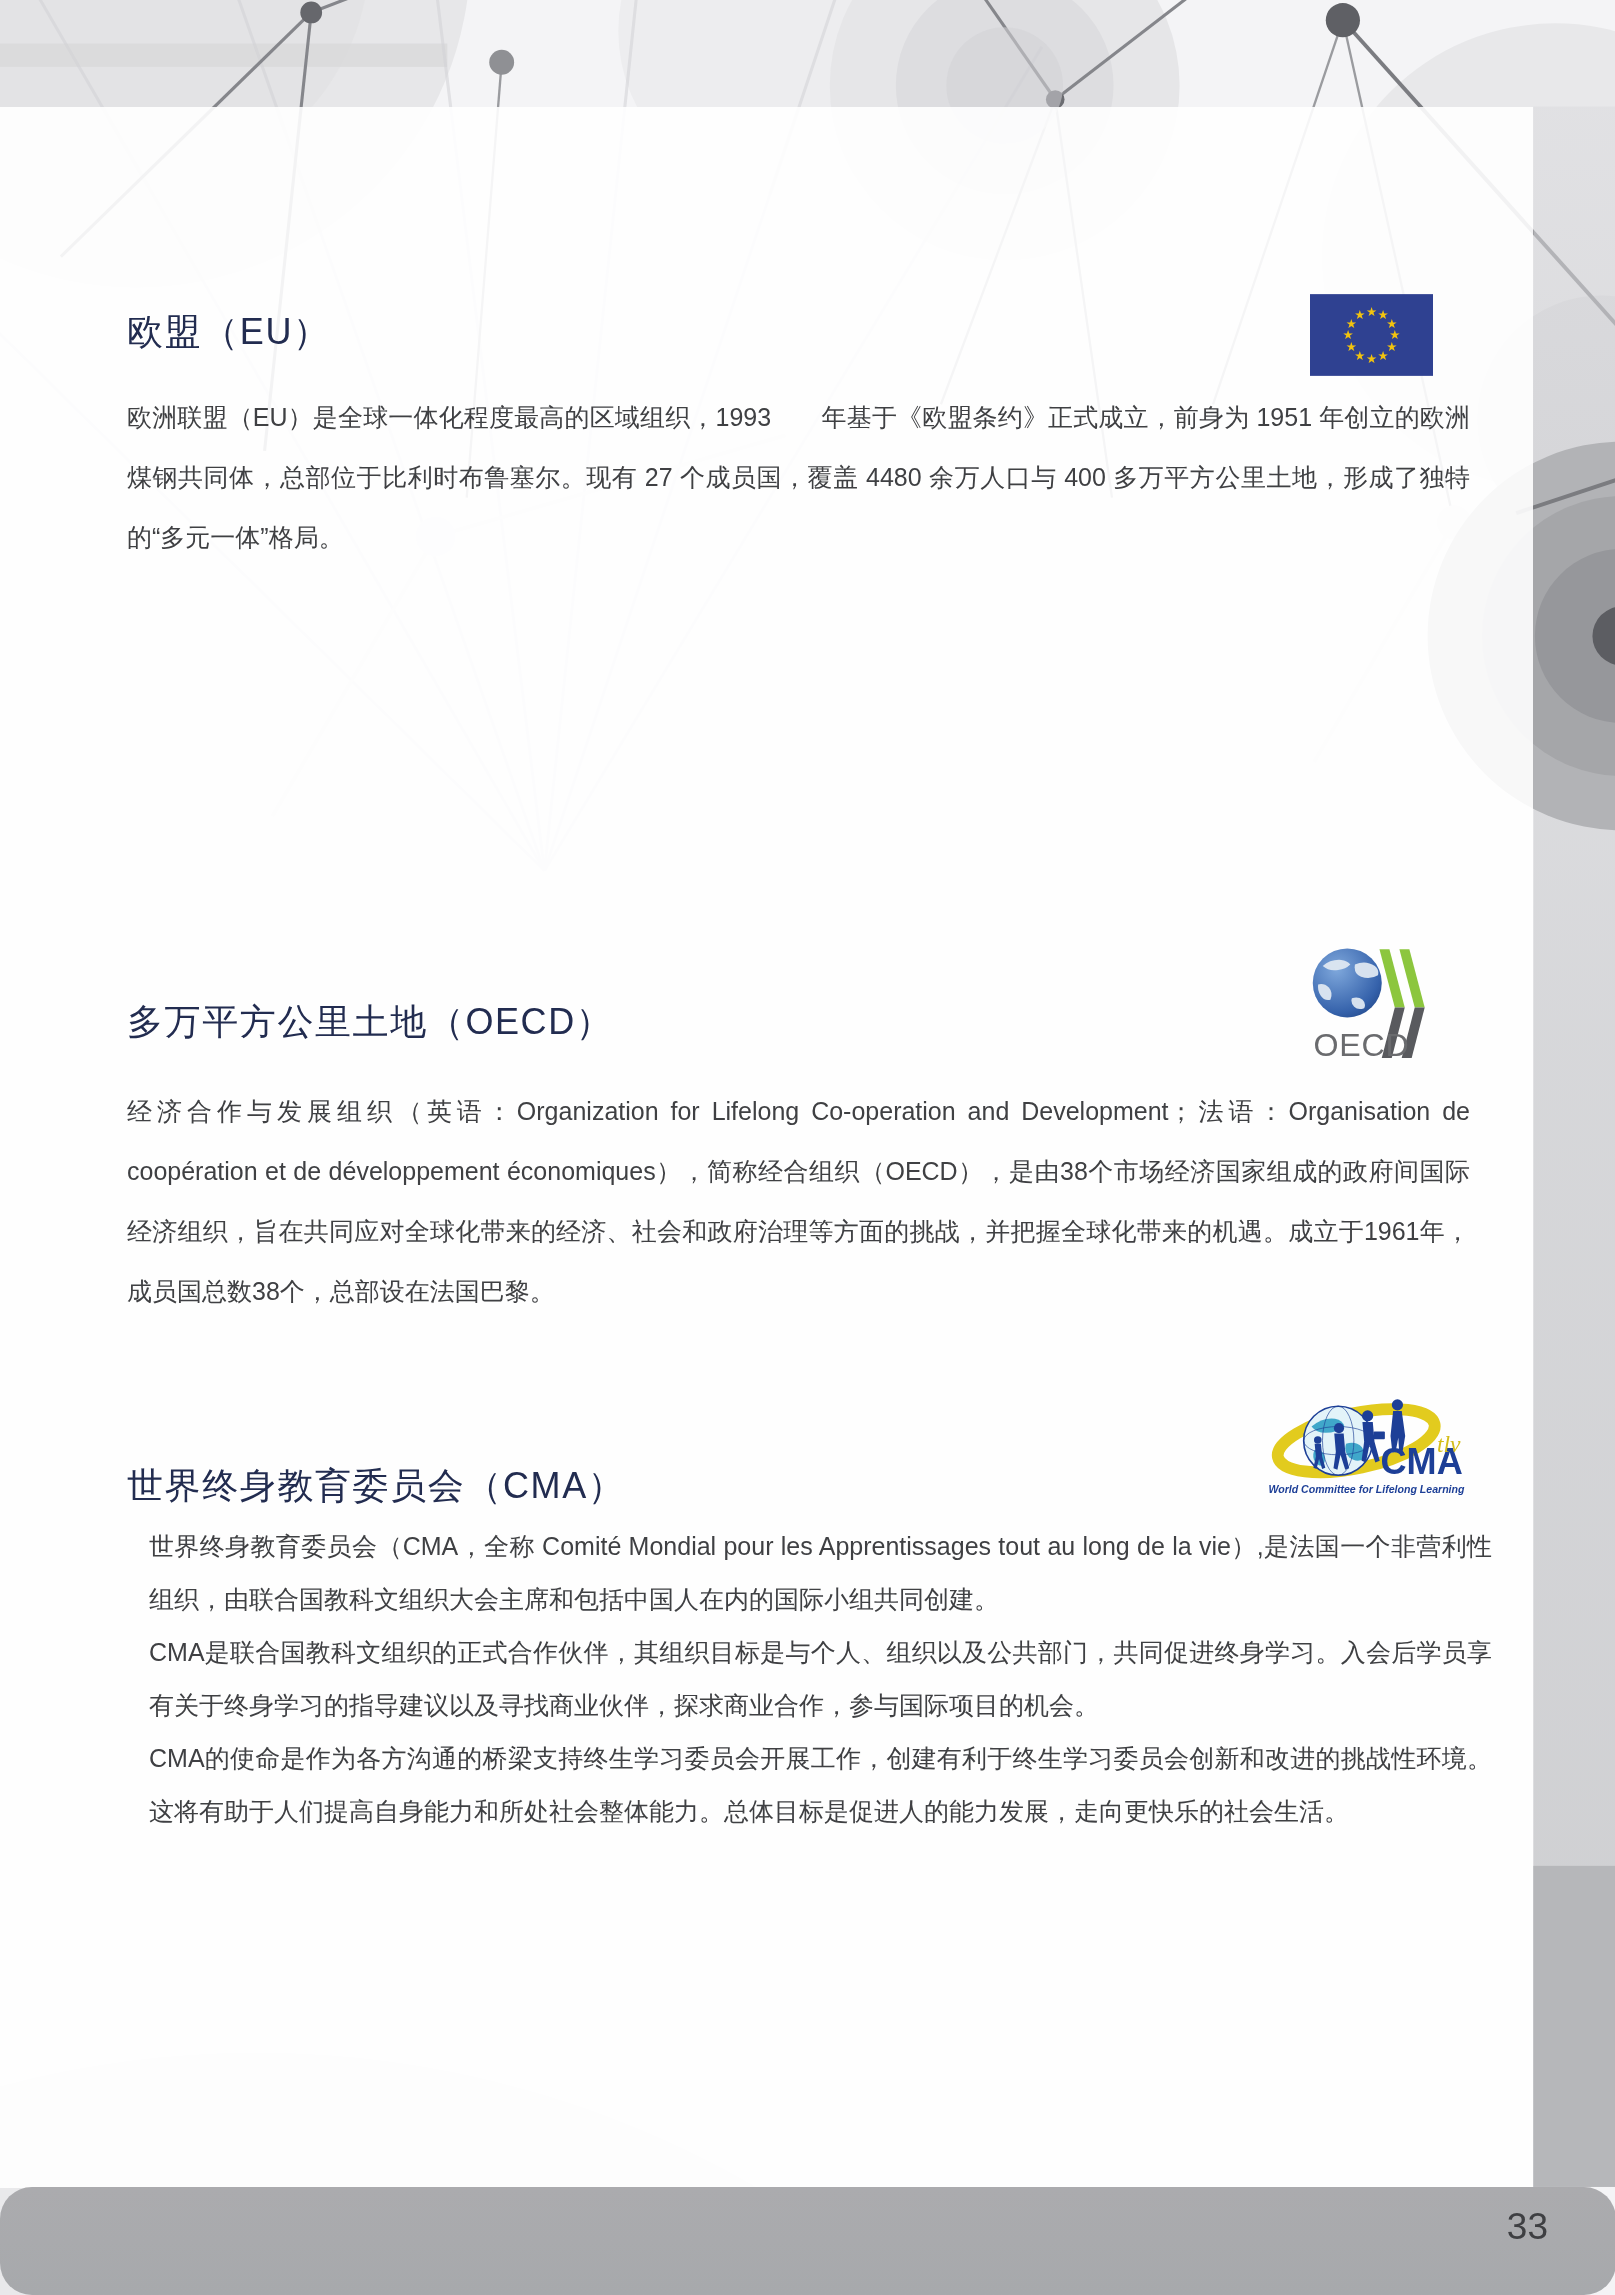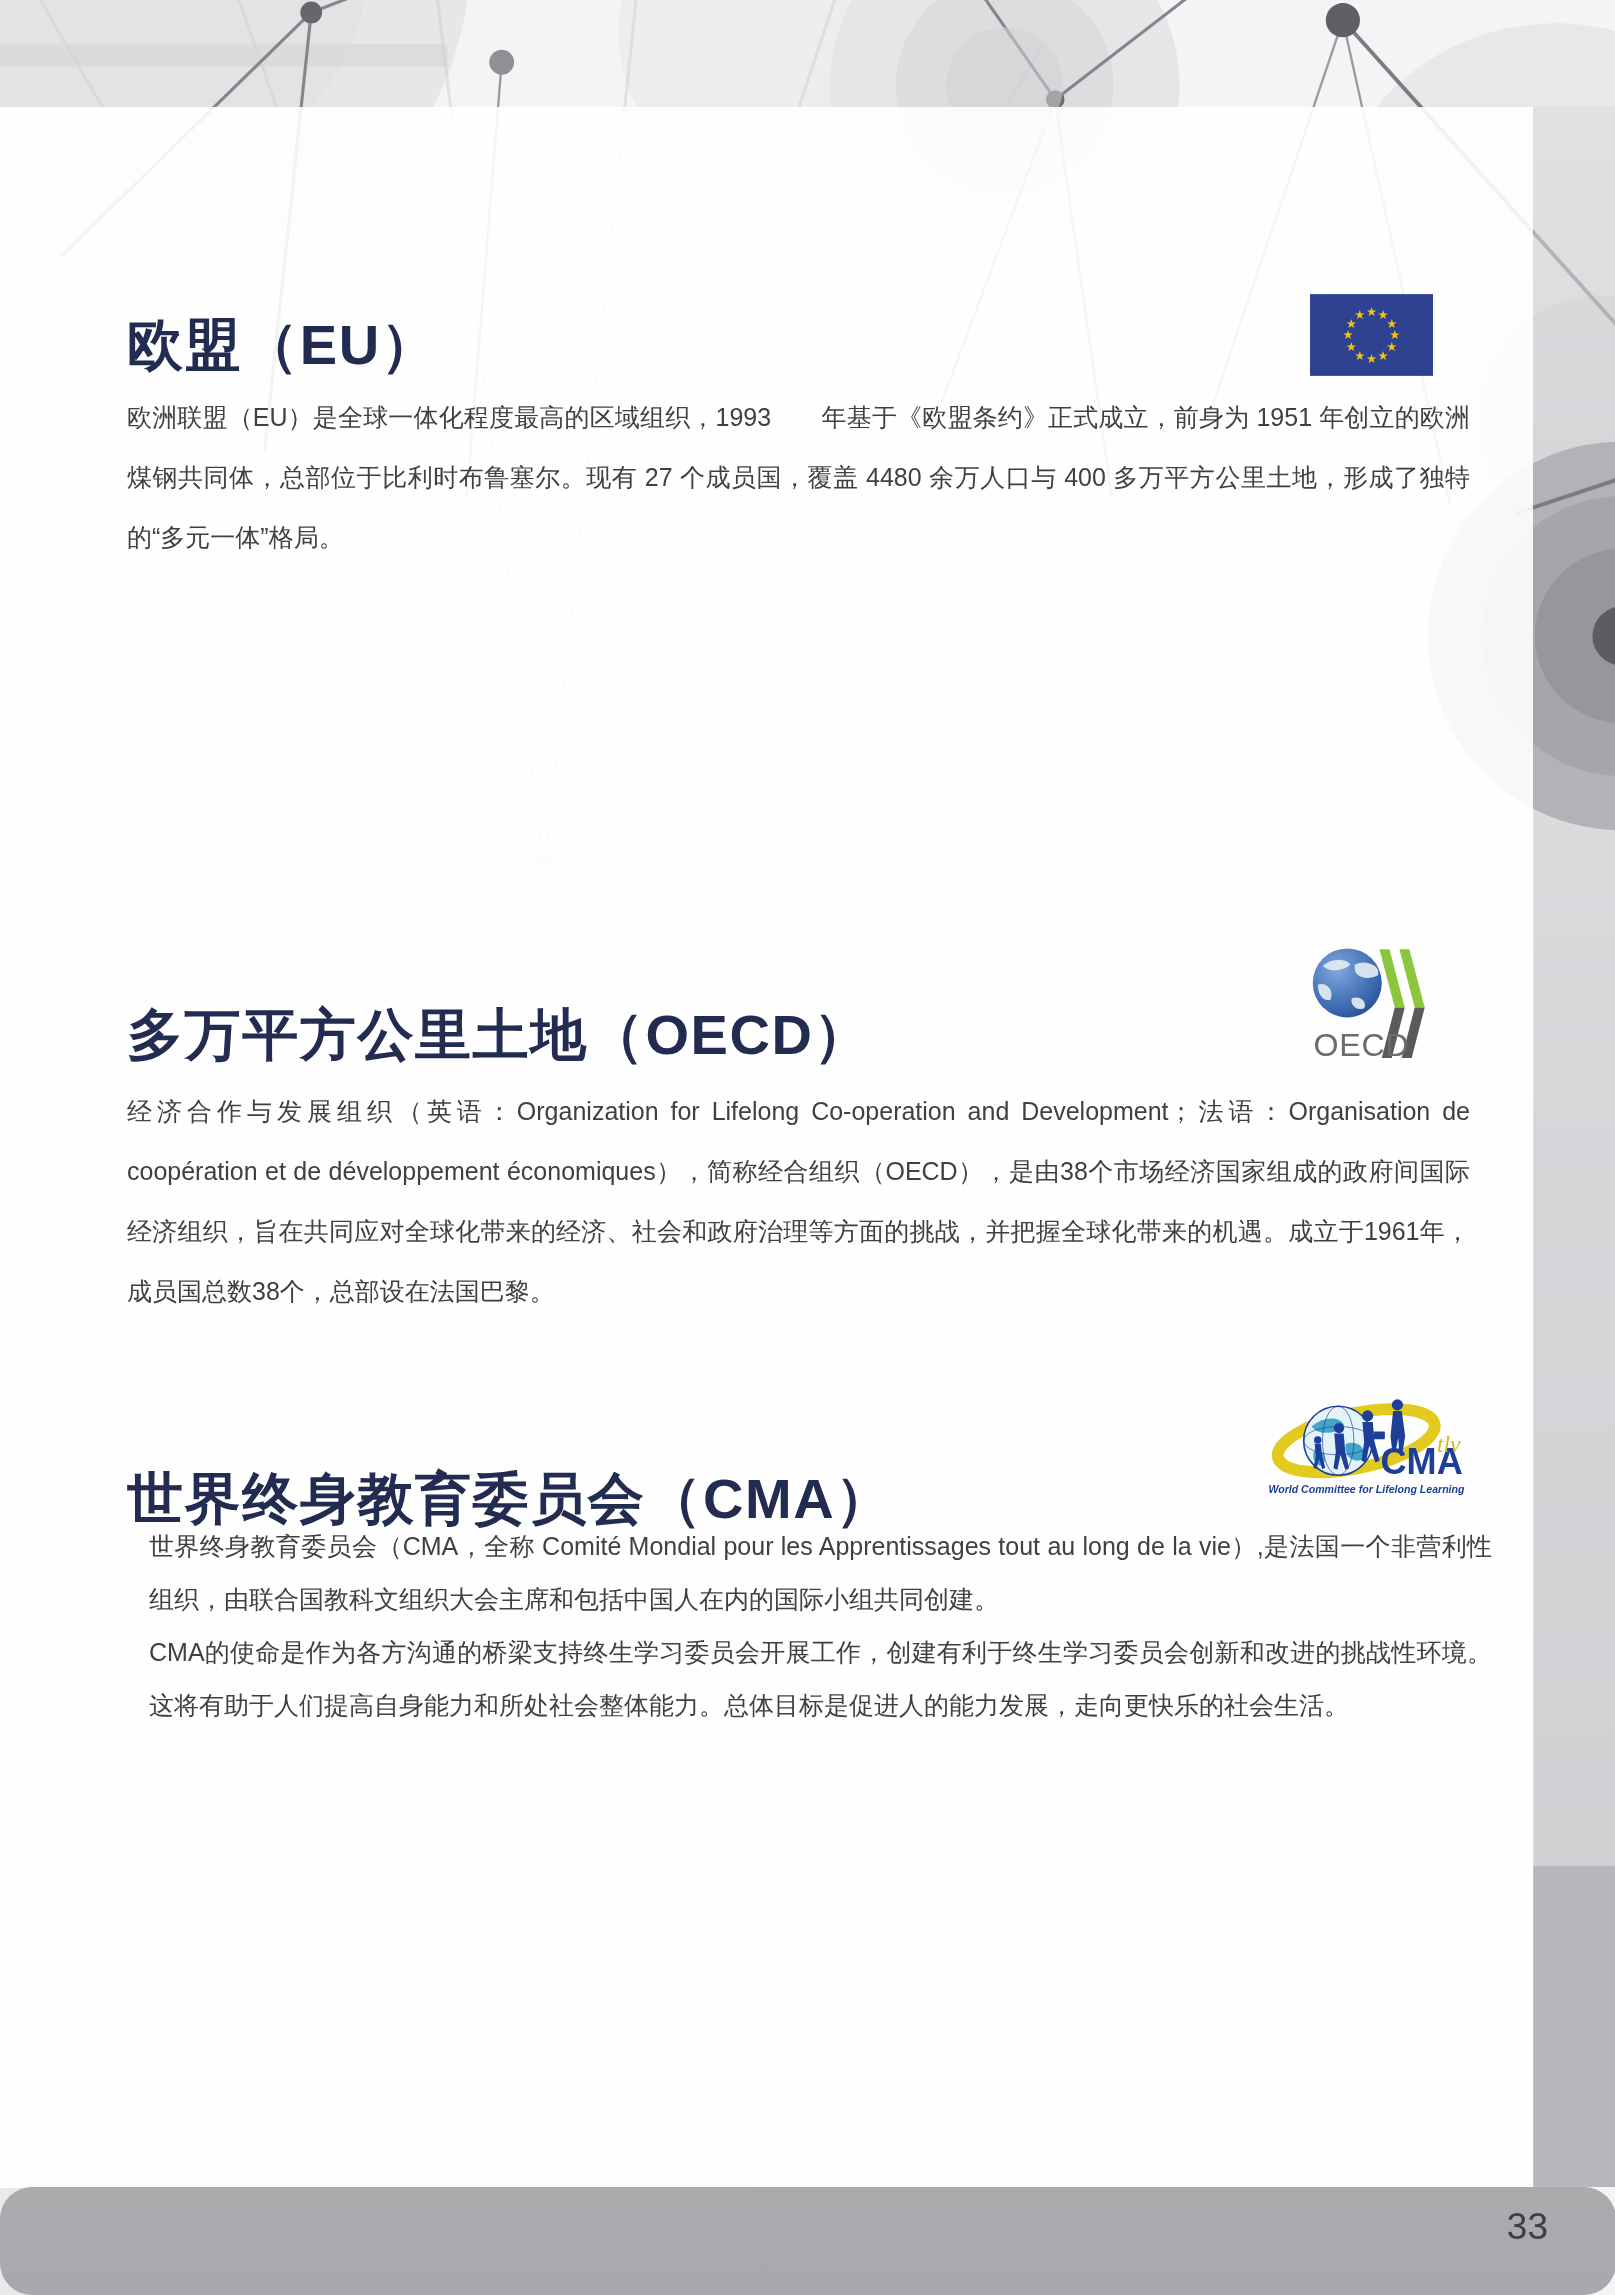--- a/index.html
+++ b/index.html
@@ -11,21 +11,21 @@
     font-family:"Liberation Sans","DejaVu Sans",sans-serif;
   }
   .bg{position:absolute;left:0;top:0;}
   .panel{
     position:absolute;left:0;top:107px;width:1533px;height:2081px;
     background:rgba(255,255,255,0.9);
   }
   .content{position:absolute;left:0;top:0;width:1616px;height:2295px;}
   .sec-title{
     position:absolute;left:127px;margin:0;
-    font-size:56px;font-weight:700;color:#222c50;letter-spacing:1.6px;
+    font-size:36px;font-weight:400;color:#222c50;letter-spacing:1.6px;
   }
   .bodytext{
     position:absolute;left:127px;width:1343px;
     font-size:25px;color:#3f4043;
     text-align:justify;text-align-last:left;
   }
   .bodytext p{margin:0;}
   #eu-title{top:308px;}
   #eu-body{top:387px;line-height:60px;}
   #oecd-title{top:998px;}
@@ -220,20 +220,21 @@
           </g>
         </g>
 
         <text x="146" y="104" font-size="46" font-weight="bold" fill="#1d3f97">CMA</text>
         <text x="218" y="76" font-size="30" font-style="italic" font-family="Liberation Serif, DejaVu Serif, serif" fill="#d4bd1a">tlv</text>
         <text x="128" y="129" font-size="13.5" font-weight="bold" font-style="italic" text-anchor="middle" fill="#1d3f97">World Committee for Lifelong Learning</text>
       </svg>
 
       <div class="bodytext" id="cma-body">
         <p>世界终身教育委员会（CMA，全称 Comité Mondial pour les Apprentissages tout au long de la vie）,是法国一个非营利性组织，由联合国教科文组织大会主席和包括中国人在内的国际小组共同创建。</p>
+        <p>CMA是联合国教科文组织的正式合作伙伴，其组织目标是与个人、组织以及公共部门，共同促进终身学习。入会后学员享有关于终身学习的指导建议以及寻找商业伙伴，探求商业合作，参与国际项目的机会。</p>
         <p>CMA的使命是作为各方沟通的桥梁支持终生学习委员会开展工作，创建有利于终生学习委员会创新和改进的挑战性环境。这将有助于人们提高自身能力和所处社会整体能力。总体目标是促进人的能力发展，走向更快乐的社会生活。</p>
       </div>
     </section>
 
   </main>
 
   <footer class="footer">
     <span class="page-number">33</span>
   </footer>
 

